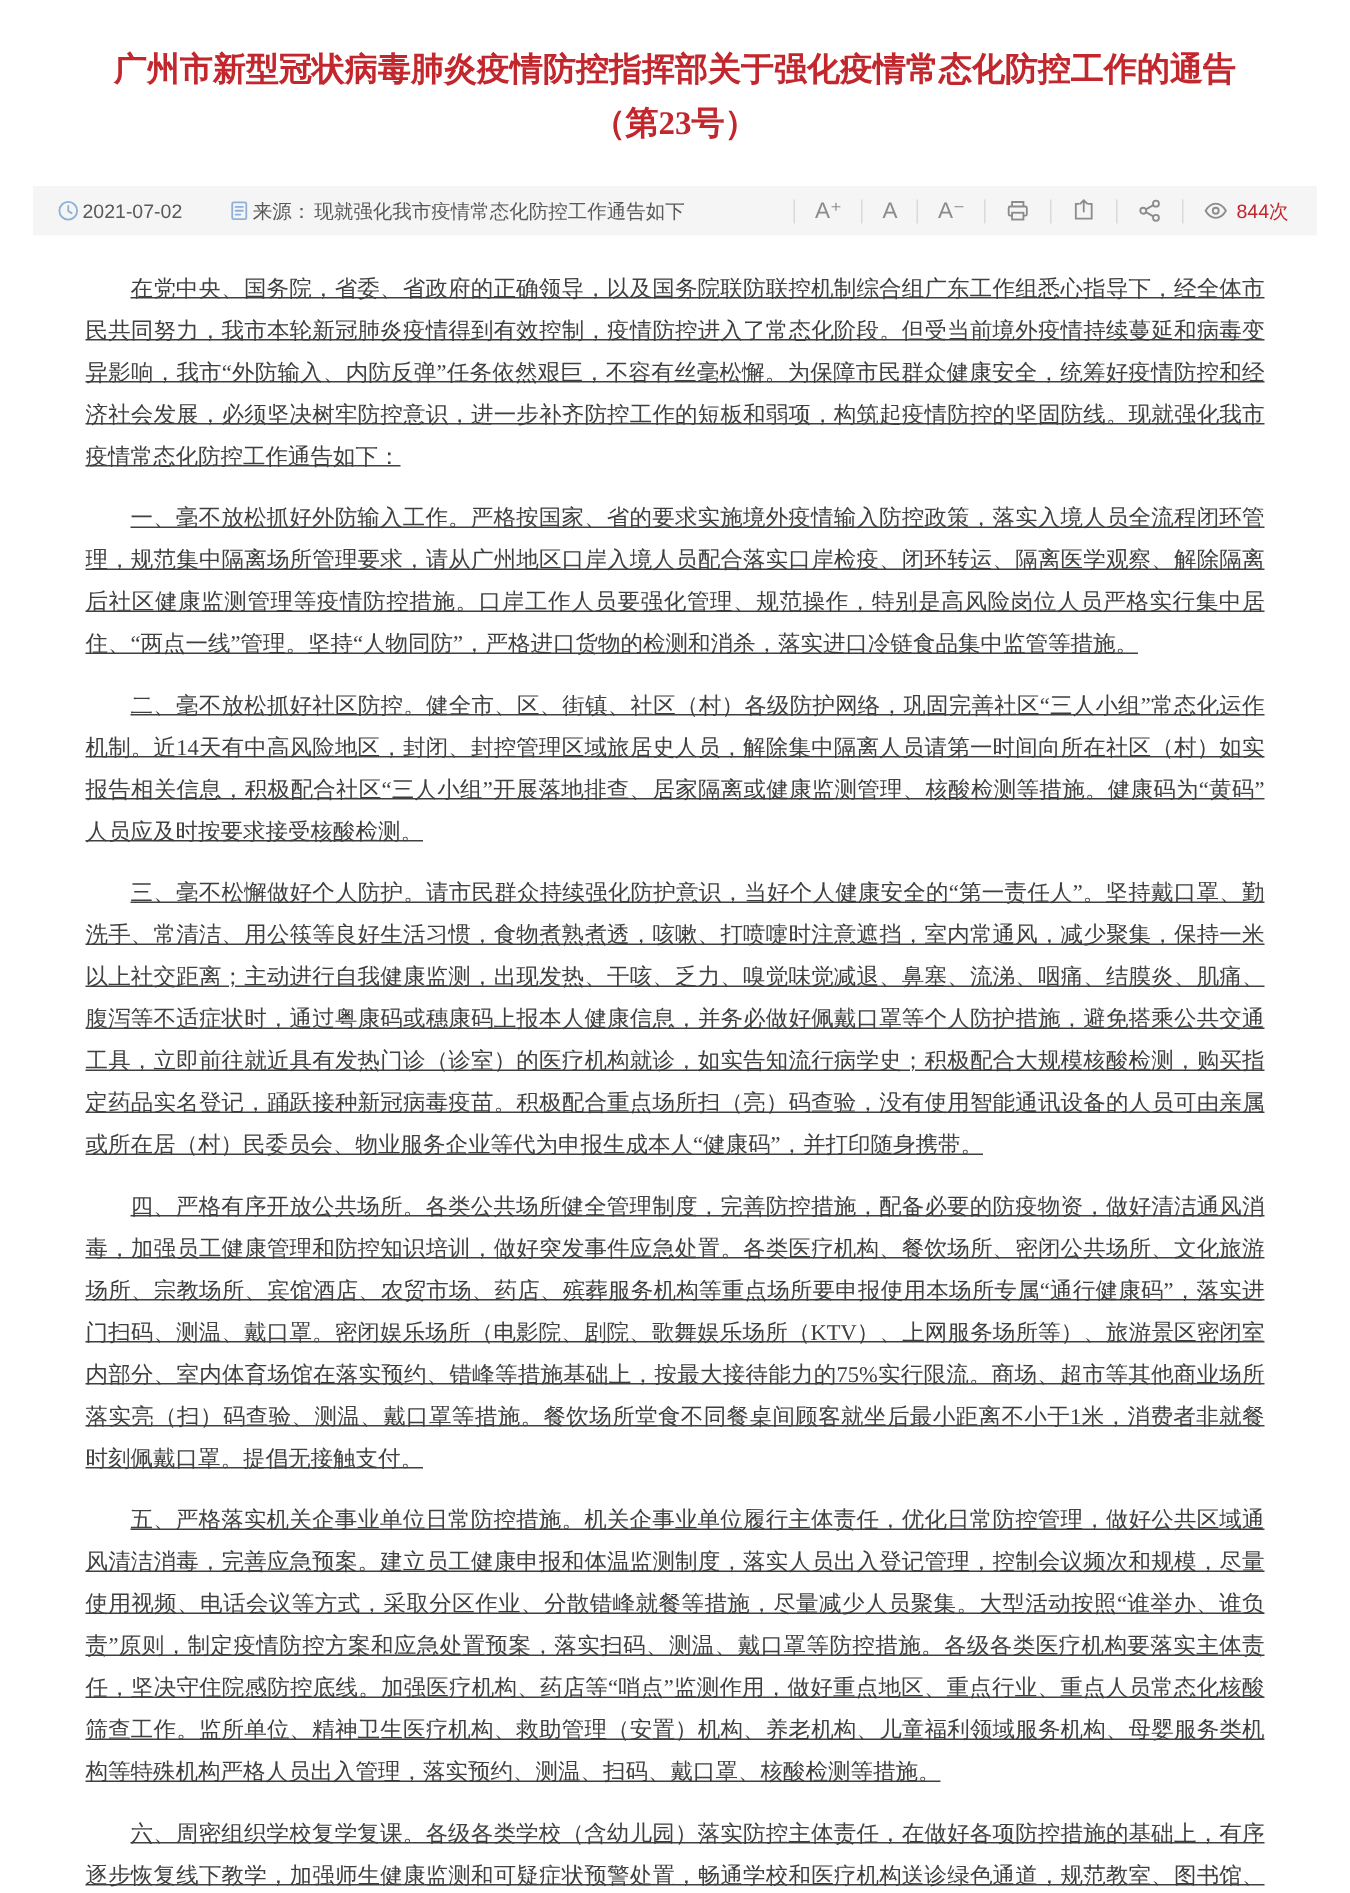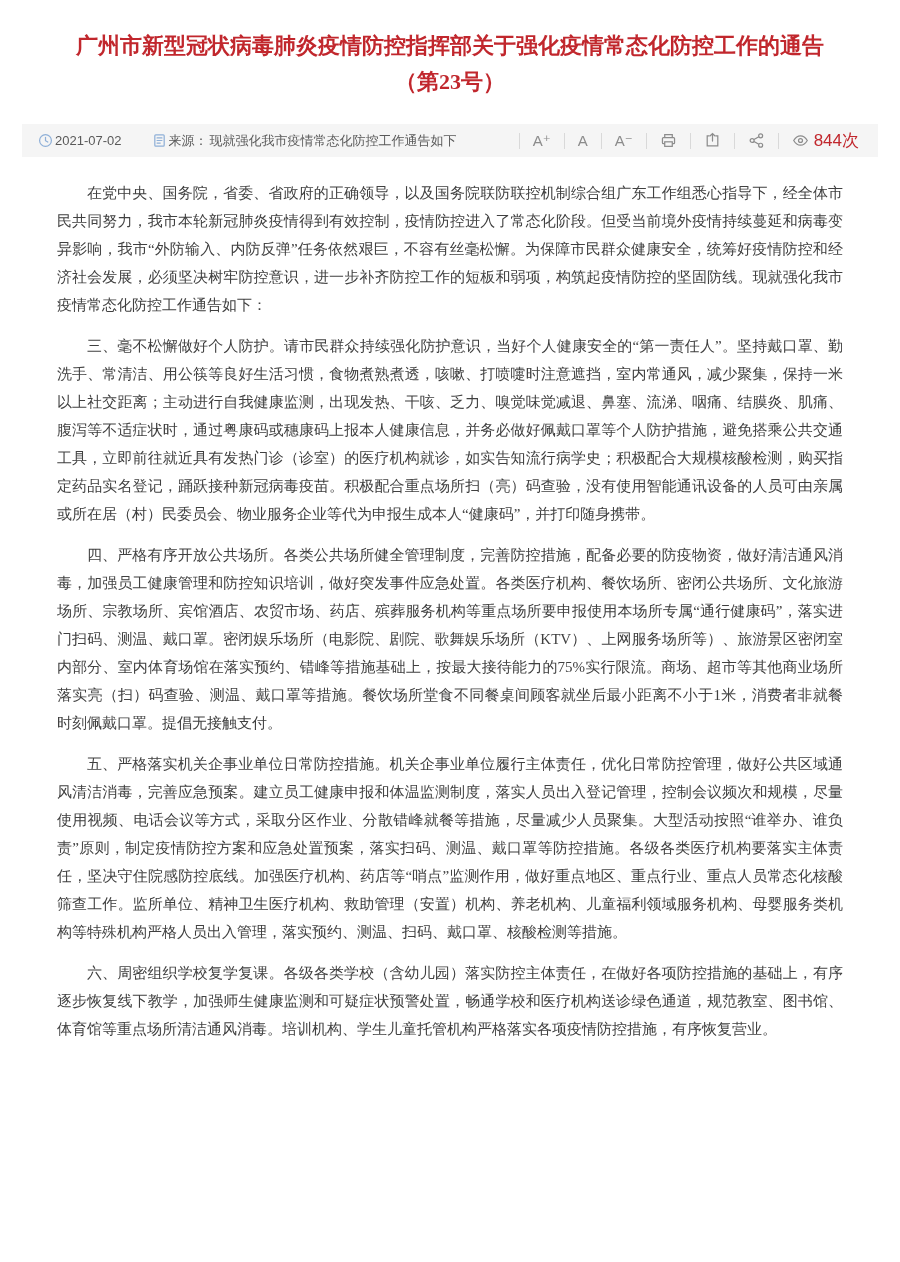--- a/index.html
+++ b/index.html
@@ -48,33 +48,34 @@
     height: 16px;
     border-left: 1px solid #d9d9d9;
     color: #8c8c8c;
     font-size: 15px;
     line-height: 16px;
     cursor: pointer;
     user-select: none;
   }
   .tool svg { width: 17px; height: 17px; display: block; }
   .tool.views { cursor: default; }
-  .views-count { color: #c1272d; font-size: 17px; }
+  .views-count { color: #c1272d; font-size: 13px; }
   
   .article {
     padding: 22px 57px 0;
     font-family: "Liberation Serif", "DejaVu Serif", serif;
     font-size: 15px;
     line-height: 28px;
     color: #404040;
     text-align: justify;
   }
   .article p {
     text-indent: 2em;
     margin-bottom: 13px;
+    text-decoration: underline;
   }
 </style>
 </head>
 <body>
 
 <div class="page">
 
   <h1 class="doc-title">广州市新型冠状病毒肺炎疫情防控指挥部关于强化疫情常态化防控工作的通告（第23号）</h1>
 
   <div class="meta-bar">
@@ -144,19 +145,21 @@
             <circle cx="9" cy="9" r="2.1"></circle>
           </svg>
         </span>
         <span class="views-count">844次</span>
       </span>
     </div>
   </div>
 
   <div class="article">
       <p>在党中央、国务院，省委、省政府的正确领导，以及国务院联防联控机制综合组广东工作组悉心指导下，经全体市民共同努力，我市本轮新冠肺炎疫情得到有效控制，疫情防控进入了常态化阶段。但受当前境外疫情持续蔓延和病毒变异影响，我市“外防输入、内防反弹”任务依然艰巨，不容有丝毫松懈。为保障市民群众健康安全，统筹好疫情防控和经济社会发展，必须坚决树牢防控意识，进一步补齐防控工作的短板和弱项，构筑起疫情防控的坚固防线。现就强化我市疫情常态化防控工作通告如下：</p>
+      <p>一、毫不放松抓好外防输入工作。严格按国家、省的要求实施境外疫情输入防控政策，落实入境人员全流程闭环管理，规范集中隔离场所管理要求，请从广州地区口岸入境人员配合落实口岸检疫、闭环转运、隔离医学观察、解除隔离后社区健康监测管理等疫情防控措施。口岸工作人员要强化管理、规范操作，特别是高风险岗位人员严格实行集中居住、“两点一线”管理。坚持“人物同防”，严格进口货物的检测和消杀，落实进口冷链食品集中监管等措施。</p>
+      <p>二、毫不放松抓好社区防控。健全市、区、街镇、社区（村）各级防护网络，巩固完善社区“三人小组”常态化运作机制。近14天有中高风险地区，封闭、封控管理区域旅居史人员，解除集中隔离人员请第一时间向所在社区（村）如实报告相关信息，积极配合社区“三人小组”开展落地排查、居家隔离或健康监测管理、核酸检测等措施。健康码为“黄码”人员应及时按要求接受核酸检测。</p>
       <p>三、毫不松懈做好个人防护。请市民群众持续强化防护意识，当好个人健康安全的“第一责任人”。坚持戴口罩、勤洗手、常清洁、用公筷等良好生活习惯，食物煮熟煮透，咳嗽、打喷嚏时注意遮挡，室内常通风，减少聚集，保持一米以上社交距离；主动进行自我健康监测，出现发热、干咳、乏力、嗅觉味觉减退、鼻塞、流涕、咽痛、结膜炎、肌痛、腹泻等不适症状时，通过粤康码或穗康码上报本人健康信息，并务必做好佩戴口罩等个人防护措施，避免搭乘公共交通工具，立即前往就近具有发热门诊（诊室）的医疗机构就诊，如实告知流行病学史；积极配合大规模核酸检测，购买指定药品实名登记，踊跃接种新冠病毒疫苗。积极配合重点场所扫（亮）码查验，没有使用智能通讯设备的人员可由亲属或所在居（村）民委员会、物业服务企业等代为申报生成本人“健康码”，并打印随身携带。</p>
       <p>四、严格有序开放公共场所。各类公共场所健全管理制度，完善防控措施，配备必要的防疫物资，做好清洁通风消毒，加强员工健康管理和防控知识培训，做好突发事件应急处置。各类医疗机构、餐饮场所、密闭公共场所、文化旅游场所、宗教场所、宾馆酒店、农贸市场、药店、殡葬服务机构等重点场所要申报使用本场所专属“通行健康码”，落实进门扫码、测温、戴口罩。密闭娱乐场所（电影院、剧院、歌舞娱乐场所（KTV）、上网服务场所等）、旅游景区密闭室内部分、室内体育场馆在落实预约、错峰等措施基础上，按最大接待能力的75%实行限流。商场、超市等其他商业场所落实亮（扫）码查验、测温、戴口罩等措施。餐饮场所堂食不同餐桌间顾客就坐后最小距离不小于1米，消费者非就餐时刻佩戴口罩。提倡无接触支付。</p>
       <p>五、严格落实机关企事业单位日常防控措施。机关企事业单位履行主体责任，优化日常防控管理，做好公共区域通风清洁消毒，完善应急预案。建立员工健康申报和体温监测制度，落实人员出入登记管理，控制会议频次和规模，尽量使用视频、电话会议等方式，采取分区作业、分散错峰就餐等措施，尽量减少人员聚集。大型活动按照“谁举办、谁负责”原则，制定疫情防控方案和应急处置预案，落实扫码、测温、戴口罩等防控措施。各级各类医疗机构要落实主体责任，坚决守住院感防控底线。加强医疗机构、药店等“哨点”监测作用，做好重点地区、重点行业、重点人员常态化核酸筛查工作。监所单位、精神卫生医疗机构、救助管理（安置）机构、养老机构、儿童福利领域服务机构、母婴服务类机构等特殊机构严格人员出入管理，落实预约、测温、扫码、戴口罩、核酸检测等措施。</p>
       <p>六、周密组织学校复学复课。各级各类学校（含幼儿园）落实防控主体责任，在做好各项防控措施的基础上，有序逐步恢复线下教学，加强师生健康监测和可疑症状预警处置，畅通学校和医疗机构送诊绿色通道，规范教室、图书馆、体育馆等重点场所清洁通风消毒。培训机构、学生儿童托管机构严格落实各项疫情防控措施，有序恢复营业。</p>
     </div>
 
 </div>
 
 </body></html>

